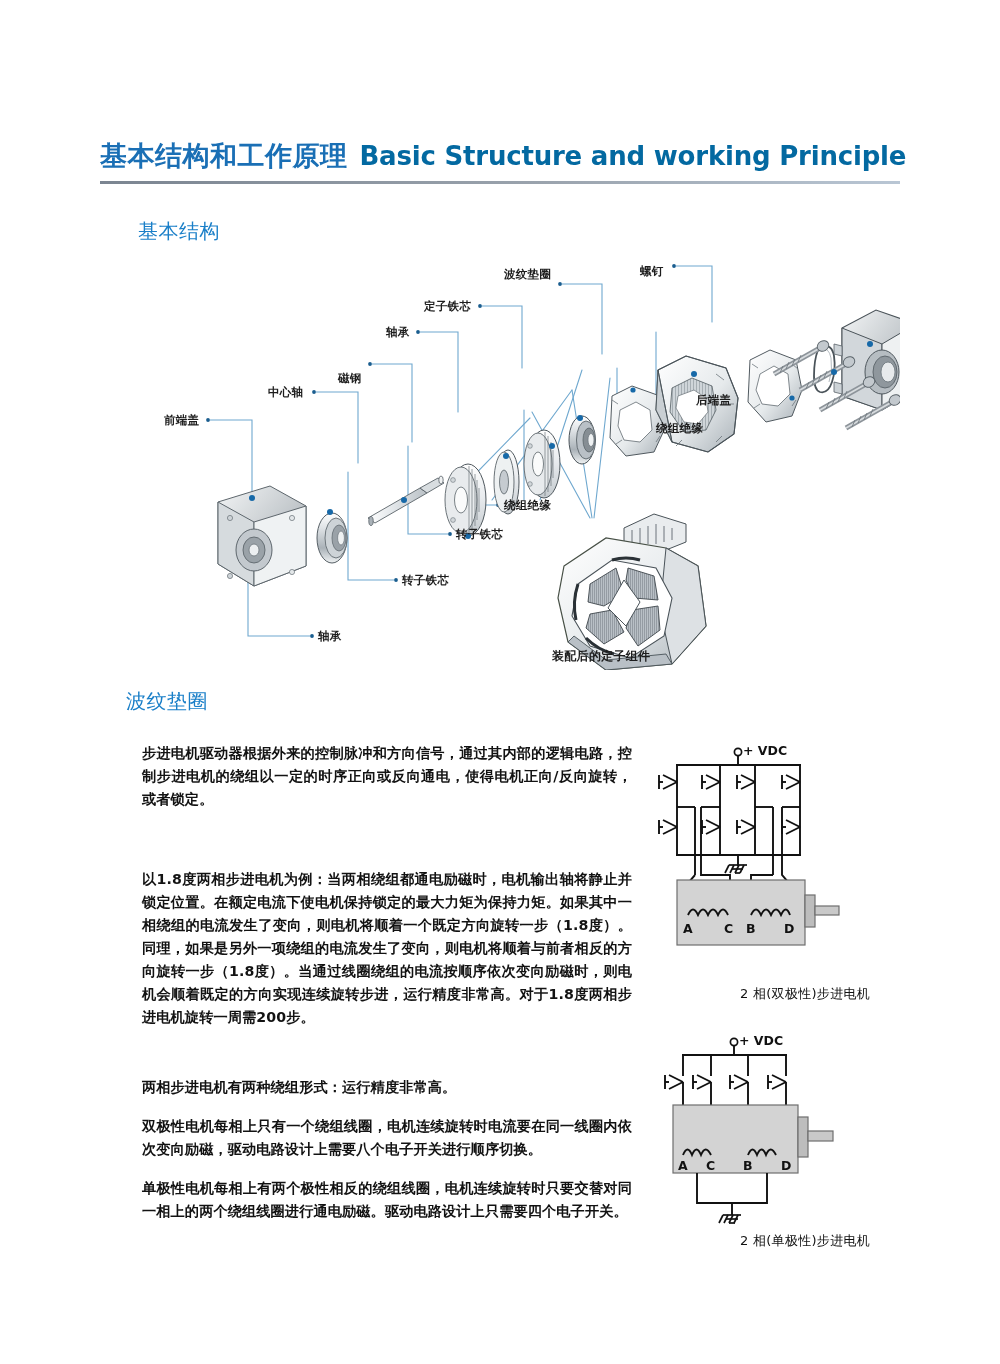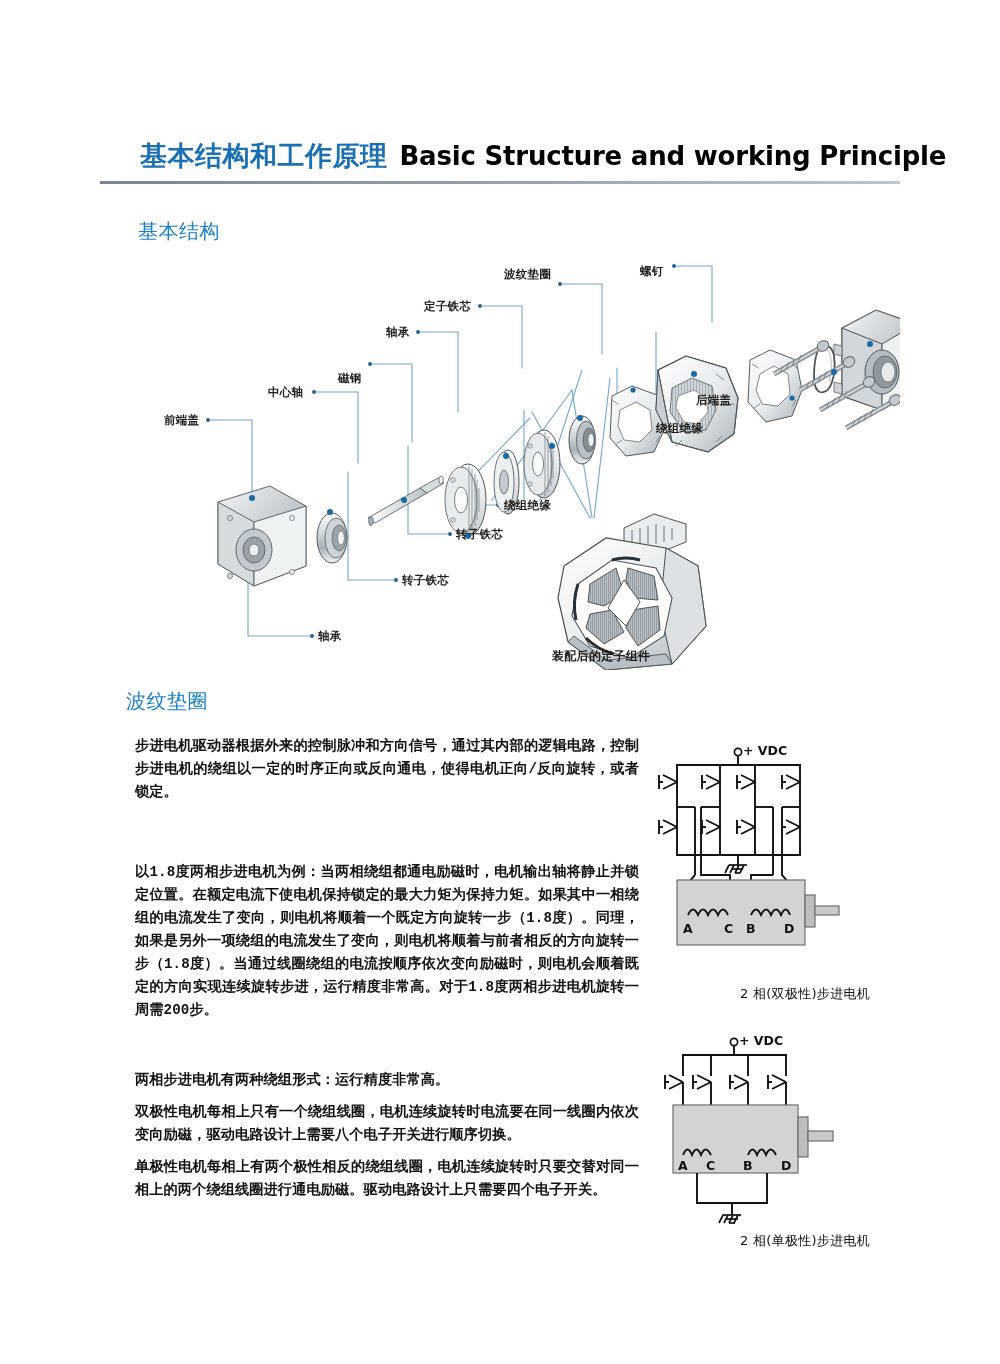--- a/index.html
+++ b/index.html
@@ -7,26 +7,26 @@
   body {
     width:1000px; height:1364px;
     background:#ffffff;
     font-family:"DejaVu Sans","Liberation Sans",sans-serif;
     position:relative;
     overflow:hidden;
   }
 
   
   #header { position:absolute; left:100px; top:138px; width:800px; }
-  #header .title-line { display:flex; align-items:baseline; white-space:nowrap;margin-left:40px; }
+  #header .title-line { display:flex; align-items:baseline; white-space:nowrap; }
   #header .cn {
     font-size:27px; font-weight:bold; color:#1a6fb5; letter-spacing:.5px;
   }
   #header .en {
-    font-size:26px; font-weight:bold; color:#000000; margin-left:12px;
+    font-size:26px; font-weight:bold; color:#0369a1; margin-left:12px;
     letter-spacing:-.2px;
   }
   #header .rule {
     margin-top:7px; height:3px; width:800px;
     background:linear-gradient(to right,#7b8591 0%,#9aa3ad 55%,#b9c6d4 100%);
   }
 
   
   .sec-h {
     position:absolute; font-size:20px; font-weight:normal; color:#1a7fc8;
@@ -45,21 +45,21 @@
 
   
   .para {
     position:absolute; left:126px; width:522px;
     font-size:14.2px; line-height:23px; color:#121212; font-weight:bold;
     letter-spacing:.1px; text-align:justify;
   }
   #para1 { top:726px; }
   #para2 { top:852px; }
   #para3 { top:1060px; }
-  .para p { margin:9px;font-family:Liberation Mono, monospace; }
+  .para p { margin:16px; }
 
   
   .circuit { position:absolute; }
   #circ-bipolar { left:655px; top:735px; width:300px; height:250px; }
   #circ-unipolar { left:655px; top:1025px; width:300px; height:230px; }
   .circ-cap {
     position:absolute; width:100%; text-align:center;
     font-size:13px; color:#111; letter-spacing:.3px;
   }
   #cap-bipolar { left:655px; top:985px; width:300px; }

